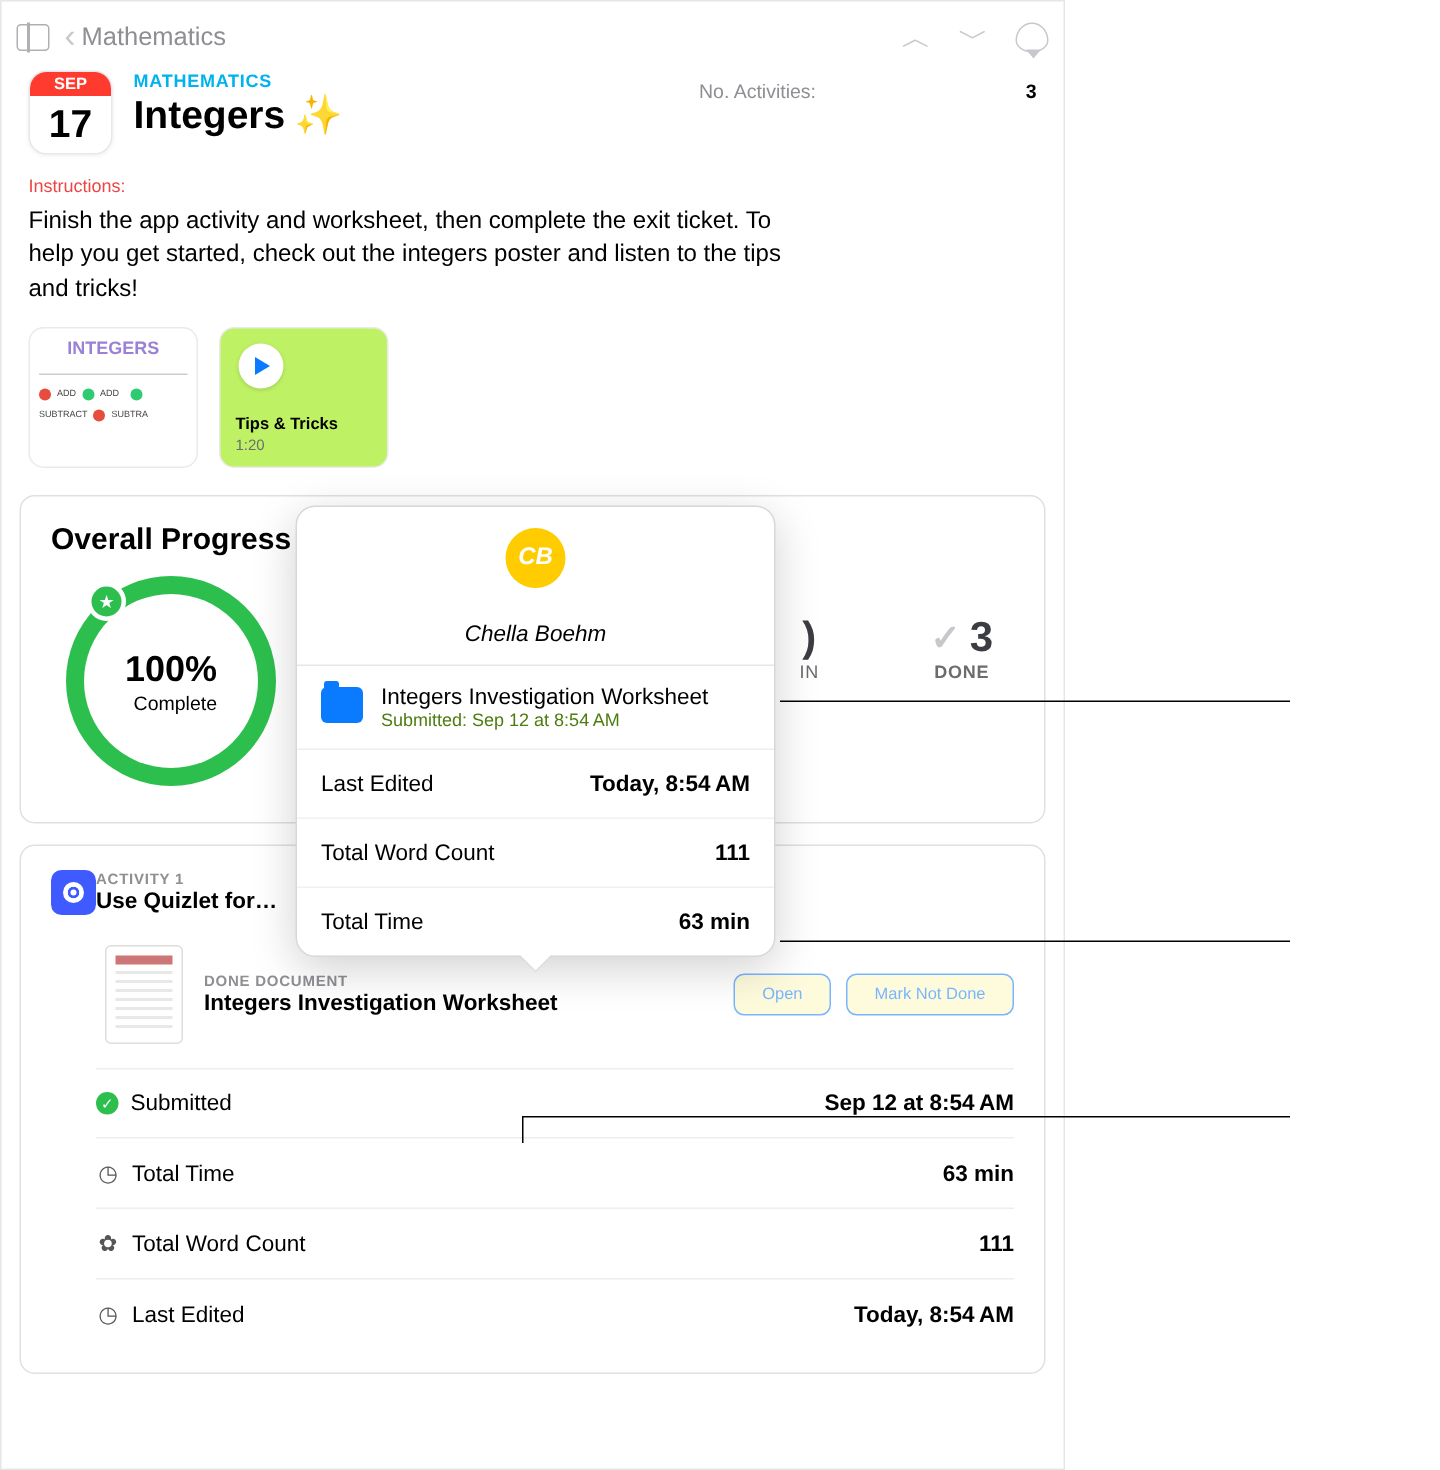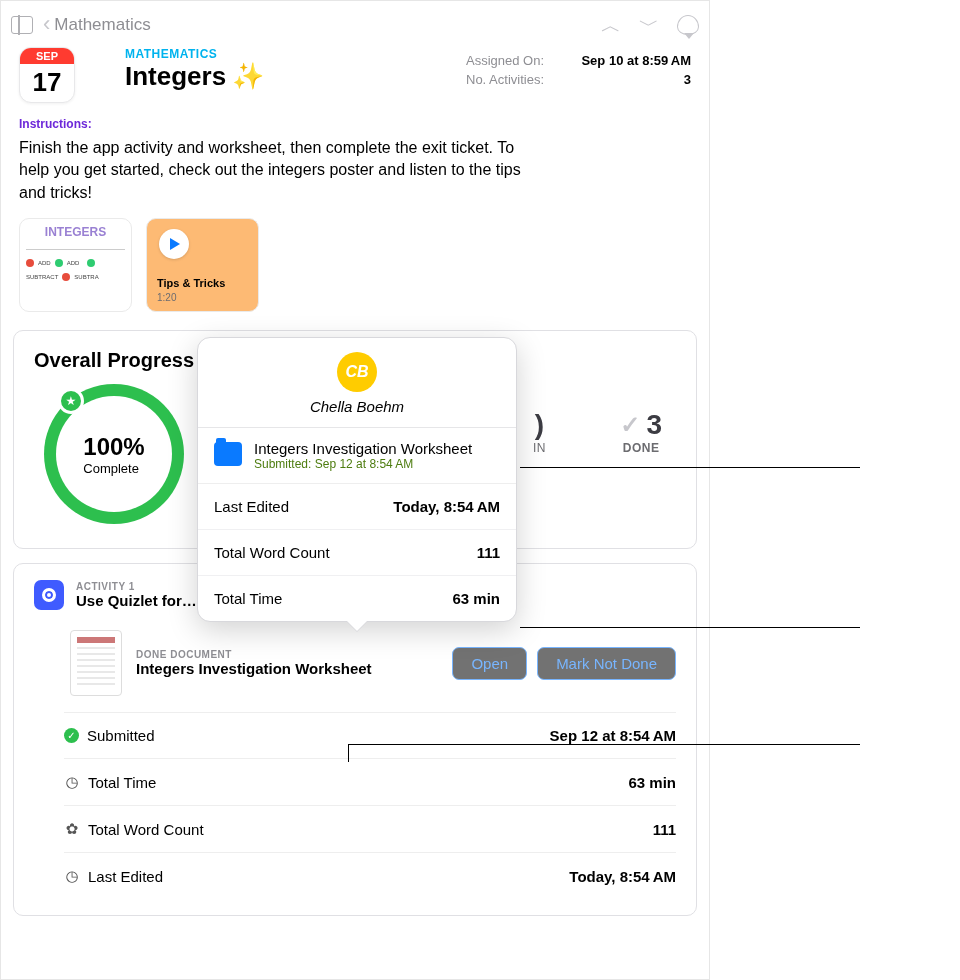--- a/index.html
+++ b/index.html
@@ -32,51 +32,50 @@
   .nav-back { display:flex; align-items:center; gap:4px; color:#8e8e93; font-size:17px; cursor:pointer;}
   .nav-back .chev { font-size:22px; line-height:1; position:relative; top:-1px; color:#c7c7cc;}
   .navbar .right { margin-left:auto; display:flex; align-items:center; gap:18px; color:#c7c7cc; font-size:20px;}
   .chev-circ { display:inline-flex; align-items:center; justify-content:center; }
   .bubble-icon { width:22px; height:20px; border:1.8px solid #c7c7cc; border-radius:50% 50% 50% 50%/60% 60% 40% 40%; position:relative;}
   .bubble-icon::after{content:"";position:absolute;bottom:-5px;right:4px;width:0;height:0;border-left:5px solid transparent;border-right:5px solid transparent;border-top:6px solid #c7c7cc;}
   
   .hdr {
     display:flex;
     padding: 4px 18px 14px 18px;
-    gap: 36px;
   }
   .cal-tile{
     width:56px;height:56px;border-radius:12px;background:#fff;border:1px solid #e8e8ea;
     box-shadow:0 1px 3px rgba(0,0,0,.06);
     overflow:hidden;text-align:center;flex-shrink:0;
   }
   .cal-tile .m{background:#ff3b30;color:#fff;font-size:11px;font-weight:700;padding:2px 0;}
   .cal-tile .d{font-size:26px;font-weight:600;padding-top:3px;}
   .hdr-main{ padding-left:14px; flex:1; }
   .subject{color:#00b3ee;font-size:12px;font-weight:700;letter-spacing:.5px;}
   .title{font-size:26px;font-weight:700;display:flex;align-items:center;gap:6px;}
   .sparkle{color:#f5c84c;}
   .due{color:#8e8e93;font-size:11px;margin-top:2px;letter-spacing:.2px;}
   .meta{ font-size:13px; color:#8e8e93; padding-top:4px; min-width:225px;}
   .meta-row{display:flex;justify-content:space-between;padding:2px 0;}
   .meta-row .v{color:#000;font-weight:600;}
   
-  .instr-label{color:#6d28d9;font-size:12px;padding:0 18px;font-weight:bold;}
+  .instr-label{color:#ef4444;font-size:12px;padding:0 18px;}
   .instr-text{font-size:16px;line-height:1.4;color:#000;padding:6px 18px 14px 18px;max-width:540px;}
   
   .attach-row{display:flex;gap:14px;padding:0 18px 18px 18px;}
   .att{width:113px;height:94px;border-radius:10px;overflow:hidden;border:1px solid #eaeaea;cursor:pointer;position:relative;background:#fff;}
   .poster{background:#fff;}
   .poster-inner{position:absolute;inset:0;padding:6px;}
   .poster-title{font-family:"Arial Black",sans-serif;font-size:12px;color:#9a81d3;text-align:center;font-weight:900;}
   .poster-line{height:14px;margin:3px 0;background:linear-gradient(#ccc,#ccc) center/100% 1px no-repeat;position:relative;}
   .poster-dots{display:flex;gap:4px;flex-wrap:wrap;font-size:6px;line-height:1.6;color:#444;}
   .dot{width:8px;height:8px;border-radius:50%;display:inline-block;}
   .dr{background:#e74c3c}.dg{background:#2ecc71}
-  .video-att{background:#fdba74;}
+  .video-att{background:#bef264;}
   .play-btn{position:absolute;top:10px;left:12px;width:30px;height:30px;border-radius:50%;background:#fff;display:flex;align-items:center;justify-content:center;box-shadow:0 1px 3px rgba(0,0,0,.15);}
   .play-btn::after{content:"";border-left:10px solid #0a7aff;border-top:6px solid transparent;border-bottom:6px solid transparent;margin-left:2px;}
   .video-label{position:absolute;bottom:8px;left:10px;font-size:11px;font-weight:700;color:#000;}
   .video-dur{position:absolute;bottom:-4px;left:10px;font-size:10px;color:#777;transform:translateY(14px);}
   .video-att .video-dur{bottom:8px;left:10px;transform:none;font-size:10px;color:#6c6c70;}
   .video-att .video-label{bottom:22px;}
   
   .section{
     margin:0 12px 14px 12px;
     border:1px solid #e0e0e4;
@@ -88,21 +87,21 @@
   .sec-head{font-size:20px;font-weight:700;padding:18px 20px 12px;}
   
   .progress-wrap{display:flex;align-items:center;padding:0 20px 24px 30px;gap:40px;}
   .ring{
     width:140px;height:140px;border-radius:50%;
     background:conic-gradient(#2dbf4e 0 360deg);
     display:flex;align-items:center;justify-content:center;
     position:relative;
   }
   .ring::after{content:"";position:absolute;inset:12px;background:#fff;border-radius:50%;}
-  .ring-label{position:relative;z-index:1;text-align:left;}
+  .ring-label{position:relative;z-index:1;text-align:right;}
   .ring-label .p{font-size:24px;font-weight:700;}
   .ring-label .c{font-size:13px;color:#000;}
   .star-badge{
     position:absolute;top:4px;left:14px;width:26px;height:26px;border-radius:50%;
     background:#2dbf4e;border:3px solid #fff;z-index:2;color:#fff;
     display:flex;align-items:center;justify-content:center;font-size:12px;
   }
   
   .stat-done{
     position:absolute; right:34px; top:78px;
@@ -110,36 +109,36 @@
   }
   .stat-done .n{font-size:28px;font-weight:700;display:flex;align-items:center;gap:6px;}
   .stat-done .check{color:#c7c7cc;font-size:24px;}
   .stat-done .lbl{font-size:12px;color:#6c6c70;font-weight:600;letter-spacing:.5px;}
   .stat-0{
     position:absolute;right:150px;top:78px;text-align:center;color:#3c3c43;
   }
   .stat-0 .n{font-size:28px;font-weight:700;}
   .stat-0 .lbl{font-size:12px;color:#6c6c70;letter-spacing:.5px;}
   
-  .act-head{display:flex;align-items:center;gap:12px;padding:16px 20px 10px;}
+  .act-head{display:flex;align-items:center;padding:16px 20px 10px;}
   .act-icon{width:30px;height:30px;border-radius:7px;background:#3f5bff;display:flex;align-items:center;justify-content:center;}
   .act-icon-inner{width:14px;height:14px;background:#fff;border-radius:50%;border:3px solid #fff;box-shadow:inset 0 0 0 2px #3f5bff;}
   .act-label{font-size:10px;color:#8e8e93;letter-spacing:.5px;font-weight:600;}
   .act-title{font-size:15px;font-weight:700;}
   
   .doc-row{display:flex;align-items:center;gap:14px;padding:10px 20px 16px 56px;}
   .doc-thumb{width:52px;height:66px;border:1px solid #ddd;border-radius:4px;background:#fff;position:relative;overflow:hidden;}
   .doc-thumb::before{content:"";position:absolute;top:6px;left:6px;right:6px;height:6px;background:#c77;}
   .doc-thumb::after{content:"";position:absolute;top:16px;left:6px;right:6px;bottom:6px;background:repeating-linear-gradient(#e8e8e8 0 2px, transparent 2px 6px);}
   .doc-info .l{font-size:10px;color:#8e8e93;letter-spacing:.5px;font-weight:600;}
   .doc-info .t{font-size:15px;font-weight:700;}
   .doc-actions{margin-left:auto;display:flex;gap:10px;}
   .pill-btn{
-    border:1.5px solid #0a7aff;color:#0a7aff;background:#000000;
-    padding:7px 18px;border-radius:7px;font-size:15px;cursor:pointer;
+    border:1.5px solid #0a7aff;color:#0a7aff;background:#fef9c3;
+    padding:7px 18px;border-radius:7px;font-size:11px;cursor:pointer;
     opacity:.55; font-weight:400;
   }
   
   .detail-list{padding:0 20px 16px 50px;}
   .d-row{
     display:flex;align-items:center;justify-content:space-between;
     padding:14px 0;border-top:1px solid #eee;font-size:15px;
   }
   .d-row:first-child{border-top:1px solid #eee;}
   .d-row .l{display:flex;align-items:center;gap:8px;color:#000;}
@@ -154,21 +153,21 @@
     z-index:50;
   }
   .popover::after{
     content:"";position:absolute;bottom:-10px;left:50%;transform:translateX(-50%);
     border-left:11px solid transparent;border-right:11px solid transparent;
     border-top:11px solid #fff;
     filter:drop-shadow(0 1px 0 #d8d8dc);
   }
   .pop-top{padding:14px 16px 12px;text-align:center;border-bottom:1px solid #e6e6e8;font-style:italic;}
   .avatar{width:40px;height:40px;border-radius:50%;background:#ffcc00;color:#fff;font-weight:700;display:inline-flex;align-items:center;justify-content:center;font-size:16px;}
-  .pop-name{font-size:15px;margin-top:6px;}
+  .pop-name{font-size:15px;margin-top:22px;}
   .file-row{display:flex;gap:12px;padding:12px 16px;border-bottom:1px solid #eee;align-items:flex-start;}
   .file-ic{width:28px;height:24px;background:#0a7aff;border-radius:4px;position:relative;margin-top:2px;}
   .file-ic::before{content:"";position:absolute;top:-4px;left:2px;width:10px;height:5px;background:#0a7aff;border-radius:2px 2px 0 0;}
   .file-title{font-size:15px;}
   .file-sub{font-size:12px;color:#4d7c0f;}
   .kv{display:flex;justify-content:space-between;padding:14px 16px;font-size:15px;border-bottom:1px solid #f0f0f2;}
   .kv:last-child{border-bottom:none;}
   .kv .k{color:#000;}
   .kv .v{font-weight:700;}
   
@@ -202,24 +201,20 @@
       <div class="d">17</div>
     </div>
     <div class="hdr-main">
       <div class="subject">MATHEMATICS</div>
       <div class="title">
         <span>Integers</span>
         <span class="sparkle">✨</span>
       </div>
     </div>
     <div class="meta">
-      <div class="meta-row">
-        <span>Assigned On:</span>
-        <span class="v">Sep 10 at 8:59 AM</span>
-      </div>
       <div class="meta-row">
         <span>No. Activities:</span>
         <span class="v">3</span>
       </div>
     </div>
   </div>
 
   <div class="instr-label">Instructions:</div>
   <div class="instr-text">Finish the app activity and worksheet, then complete the exit ticket. To help you get started, check out the integers poster and listen to the tips and tricks!</div>
 

